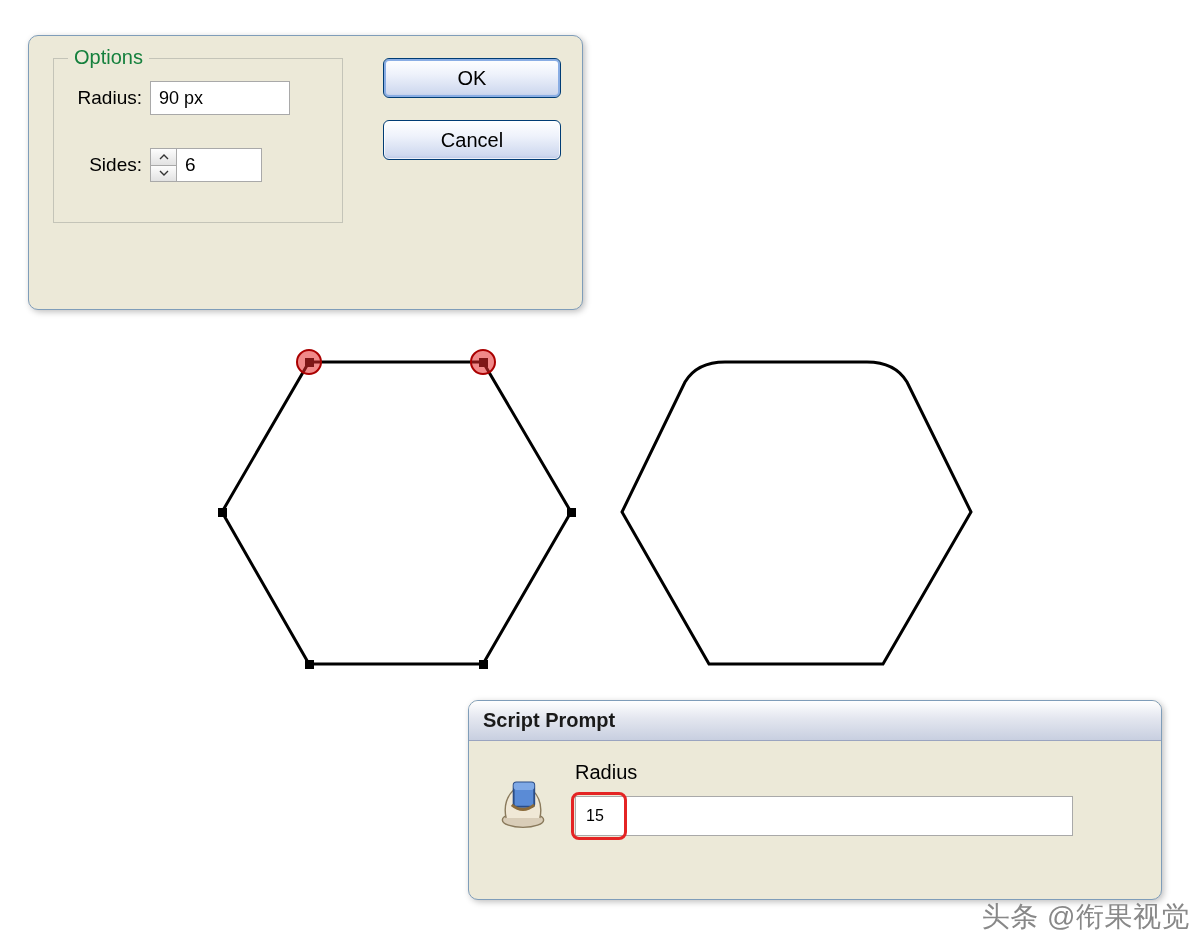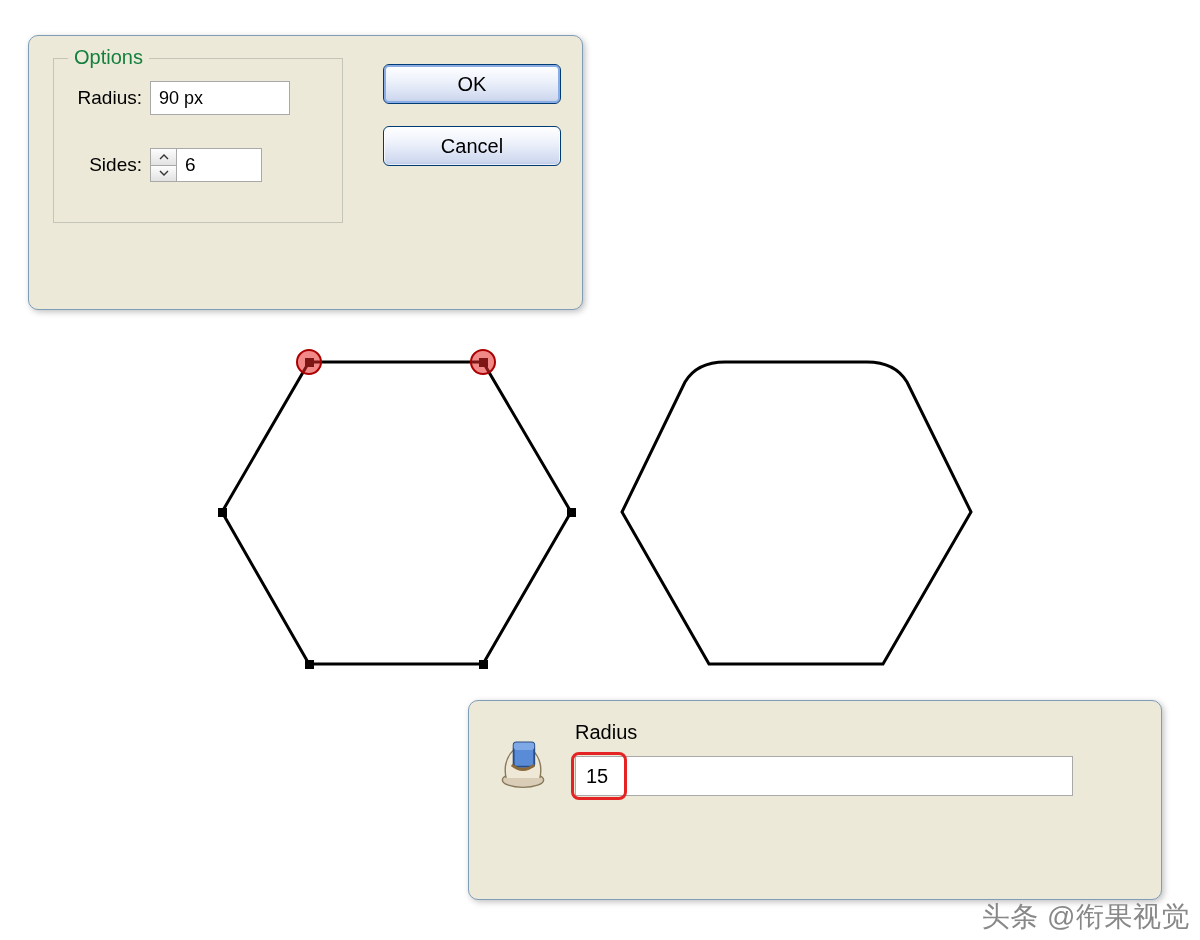--- a/index.html
+++ b/index.html
@@ -119,21 +119,20 @@
     padding: 0 8px;
     font-family: inherit;
     outline: none;
   }
 
   .dialog-buttons {
     display: flex;
     flex-direction: column;
     gap: 22px;
     margin-left: 40px;
-    margin-top: 6px;
   }
   .xp-button {
     width: 178px;
     height: 40px;
     border: 1px solid #003c74;
     border-radius: 6px;
     background: linear-gradient(to bottom, #ffffff 0%, #eef2fb 40%, #cfd9ef 90%, #bac7e6 100%);
     font-size: 20px;
     font-family: inherit;
     color: #000;
@@ -205,21 +204,21 @@
   }
   .script-input-wrap {
     position: relative;
     width: 498px;
   }
   .script-input {
     width: 100%;
     height: 40px;
     border: 1px solid #a9a9a9;
     background: #fff;
-    font-size: 20px;
+    font-size: 16px;
     padding: 6px 10px;
     font-family: inherit;
   }
   .script-highlight {
     position: absolute;
     left: -4px;
     top: -4px;
     width: 56px;
     height: 48px;
     border: 3px solid #e42424;
@@ -314,20 +313,23 @@
              L 376 172
              L 288 324
              L 114 324
              L 27 172
              L 90 42
              Q 102 22 130 22 Z" style="fill:none;stroke:#000;stroke-width:3"></path>
   </g>
 </svg>
 
 <div class="script-dialog">
+  <div class="script-titlebar">
+    <span class="script-title">Script Prompt</span>
+  </div>
   <div class="script-body">
     <svg class="script-icon" viewBox="0 0 64 64">
       <ellipse cx="32" cy="50" rx="22" ry="8" fill="#d9cdb8" stroke="#8a7a5c" stroke-width="1.5"></ellipse>
       <path d="M14 48 Q10 30 22 18 L42 18 Q54 30 50 48" fill="#f0e8d6" stroke="#8a7a5c" stroke-width="1.5"></path>
       <rect x="22" y="10" width="22" height="26" rx="3" fill="#5a8bd6" stroke="#2a4c86" stroke-width="2"></rect>
       <rect x="22" y="10" width="22" height="8" rx="3" fill="#7fa9e6"></rect>
       <path d="M20 34 Q32 44 44 34" stroke="#8a6a3a" stroke-width="3" fill="none"></path>
     </svg>
     <div class="script-right">
       <span class="script-label">Radius</span>

